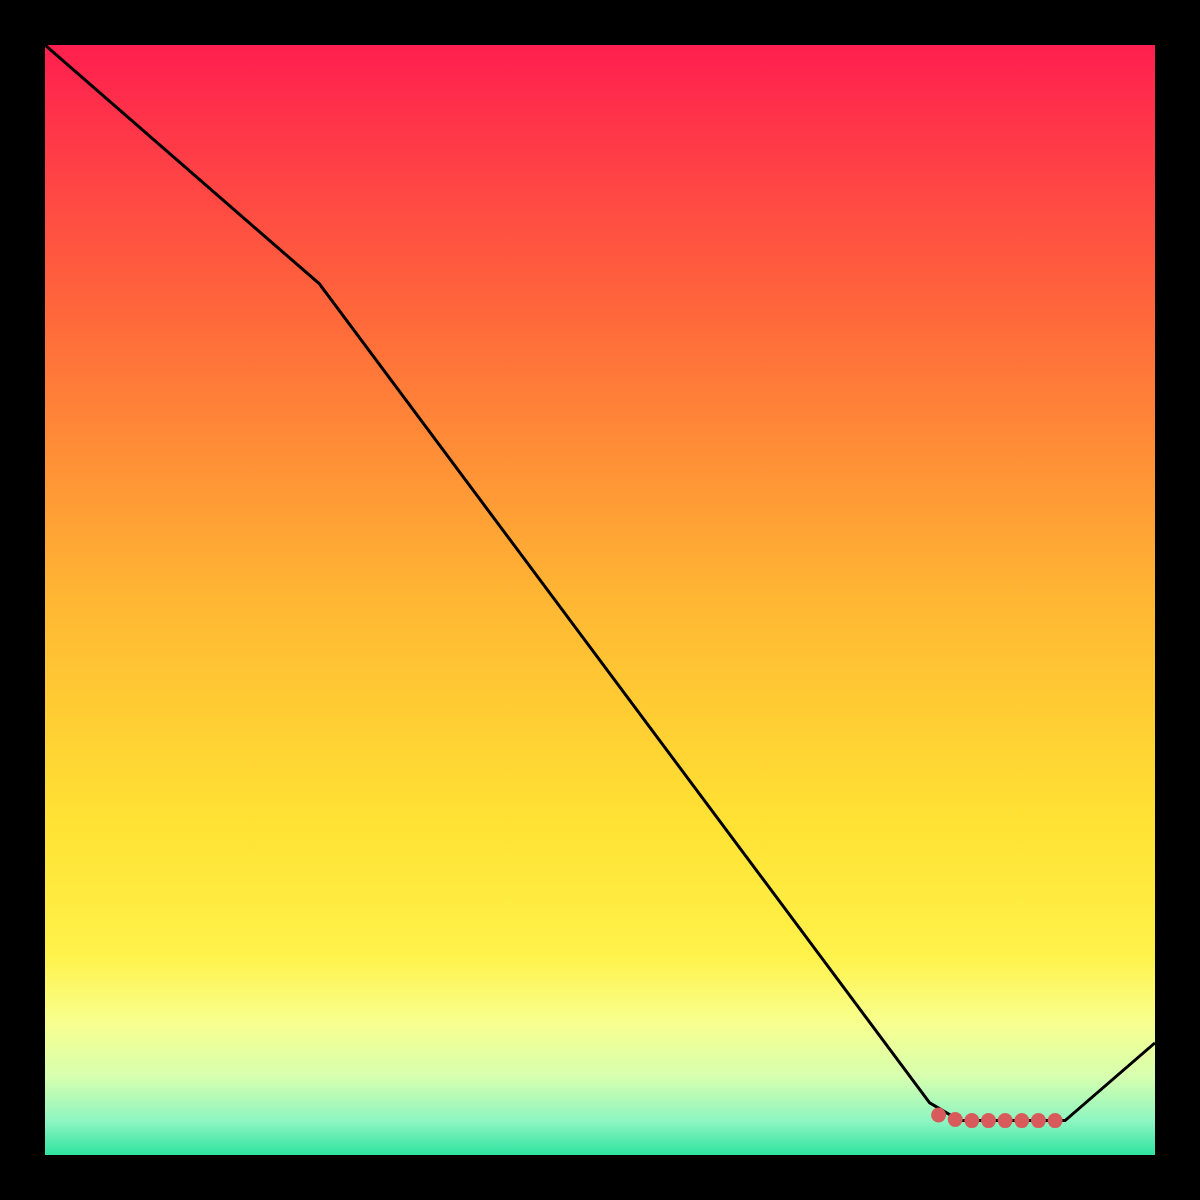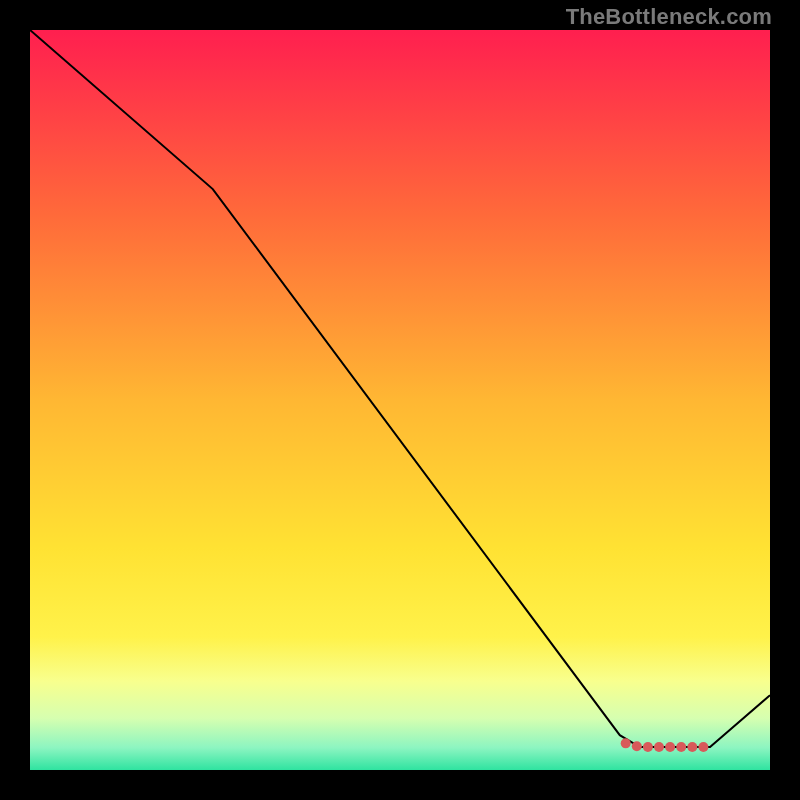--- a/index.html
+++ b/index.html
@@ -32,21 +32,20 @@
     color: #7a7a7a;
     font-size: 22px;
     font-weight: 600;
     letter-spacing: 0.2px;
   }
 </style>
 </head>
 <body>
 
 <div class="frame">
-  <div class="watermark">TheBottleneck.com</div>
 
   <svg class="plot" viewBox="0 0 740 740" preserveAspectRatio="none">
     <defs>
       <linearGradient id="bg-grad" x1="0" y1="0" x2="0" y2="1">
           <stop offset="0%" stop-color="#ff1f4f"></stop>
           <stop offset="25%" stop-color="#ff6a3a"></stop>
           <stop offset="50%" stop-color="#ffb733"></stop>
           <stop offset="70%" stop-color="#ffe233"></stop>
           <stop offset="82%" stop-color="#fff24a"></stop>
           <stop offset="88%" stop-color="#f8ff8e"></stop>

